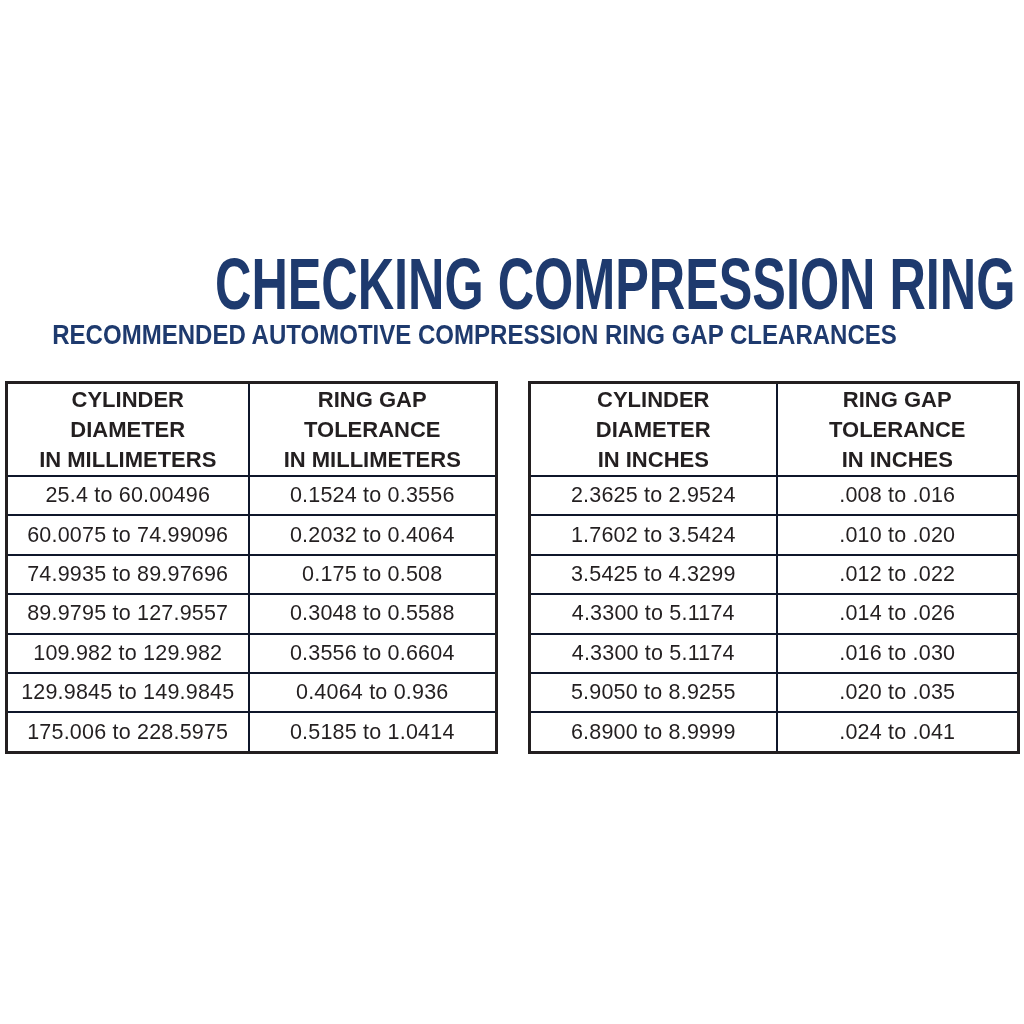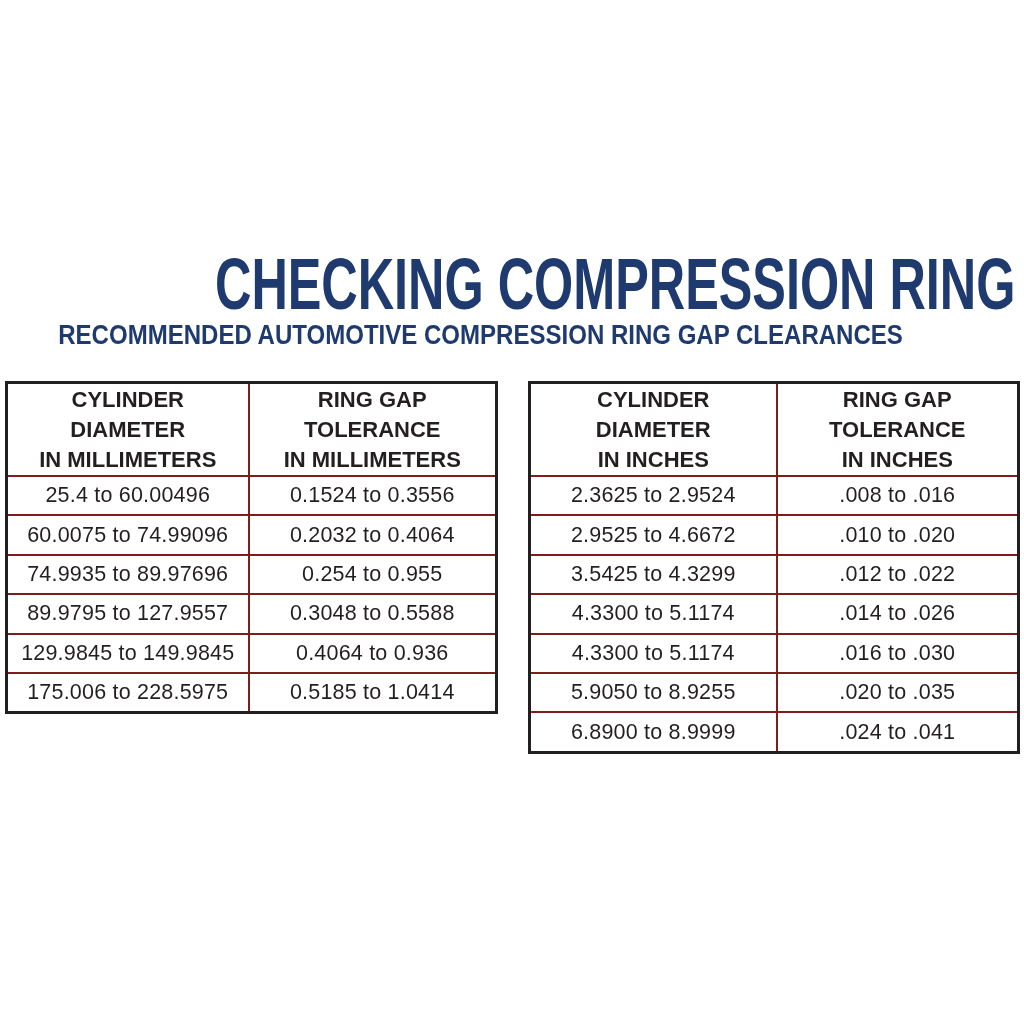--- a/index.html
+++ b/index.html
@@ -20,21 +20,21 @@
     font-size: 73px;
     line-height: 73px;
   }
   .title .squeeze {
     display: inline-block;
     transform: scaleX(0.69);
     transform-origin: 50% 50%;
   }
   .subtitle {
     position: absolute;
-    top: 298px; left: 6px; width: 875px;
+    top: 298px; left: 0; width: 875px;
     text-align: center;
     white-space: nowrap;
     color: #1e3a6e;
     font-weight: bold;
     font-size: 27px;
     line-height: 30px;
   }
   .subtitle .squeeze {
     display: inline-block;
     transform: scaleX(0.89);
@@ -44,21 +44,21 @@
     position: absolute;
     top: 381px;
     border-collapse: collapse;
     table-layout: fixed;
     color: #231f20;
     border: 3px solid #231f20;
   }
   #table-mm { left: 5px;  width: 490px; }
   #table-in { left: 528px; width: 489px; }
   .gap-table th, .gap-table td {
-    border: 2px solid #7f1d1d;
+    border: 2px solid #0f172a;
     text-align: center;
     vertical-align: middle;
     padding: 0;
   }
   .gap-table th {
     height: 91px;
     font-size: 22px;
     line-height: 30px;
     font-weight: bold;
     white-space: pre-line;
@@ -96,25 +96,29 @@
     <tr>
       <td>25.4 to 60.00496</td>
       <td>0.1524 to 0.3556</td>
     </tr>
     <tr>
       <td>60.0075 to 74.99096</td>
       <td>0.2032 to 0.4064</td>
     </tr>
     <tr>
       <td>74.9935 to 89.97696</td>
-      <td>0.254 to 0.955</td>
+      <td>0.175 to 0.508</td>
     </tr>
     <tr>
       <td>89.9795 to 127.9557</td>
       <td>0.3048 to 0.5588</td>
+    </tr>
+    <tr>
+      <td>109.982 to 129.982</td>
+      <td>0.3556 to 0.6604</td>
     </tr>
     <tr>
       <td>129.9845 to 149.9845</td>
       <td>0.4064 to 0.936</td>
     </tr>
     <tr>
       <td>175.006 to 228.5975</td>
       <td>0.5185 to 1.0414</td>
     </tr>
   </tbody>
@@ -134,21 +138,21 @@
 TOLERANCE
 IN INCHES</th>
     </tr>
   </thead>
   <tbody>
     <tr>
       <td>2.3625 to 2.9524</td>
       <td>.008 to .016</td>
     </tr>
     <tr>
-      <td>2.9525 to 4.6672</td>
+      <td>1.7602 to 3.5424</td>
       <td>.010 to .020</td>
     </tr>
     <tr>
       <td>3.5425 to 4.3299</td>
       <td>.012 to .022</td>
     </tr>
     <tr>
       <td>4.3300 to 5.1174</td>
       <td>.014 to .026</td>
     </tr>

